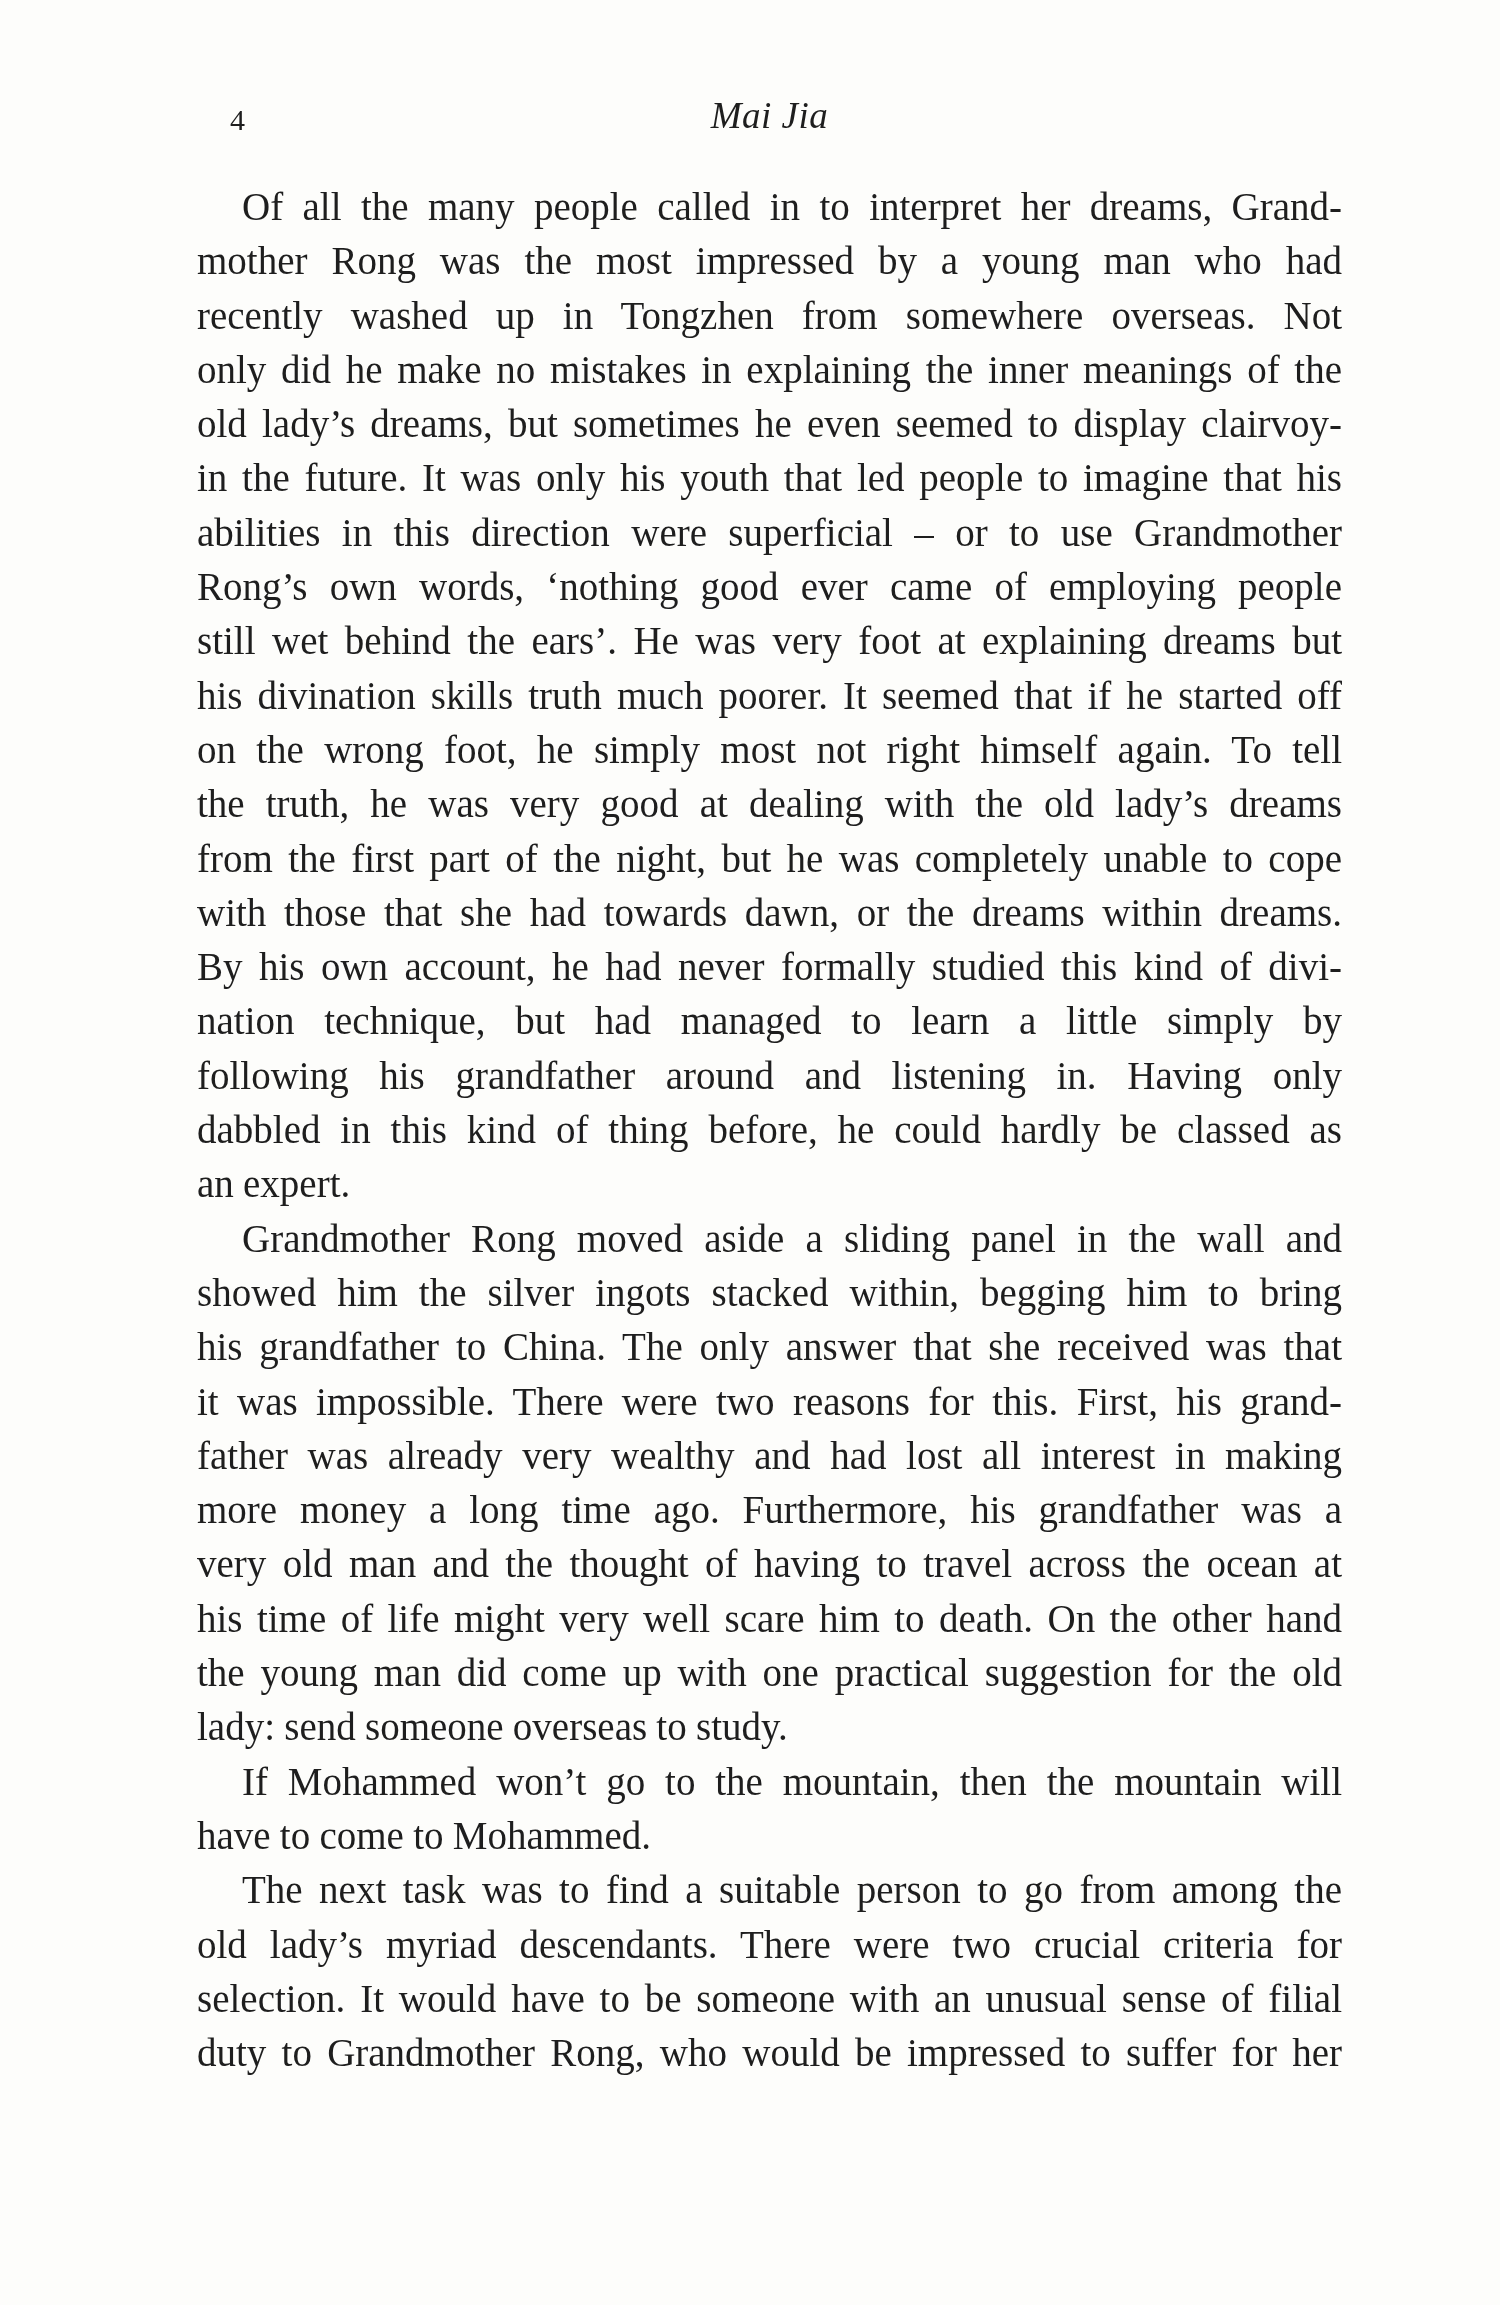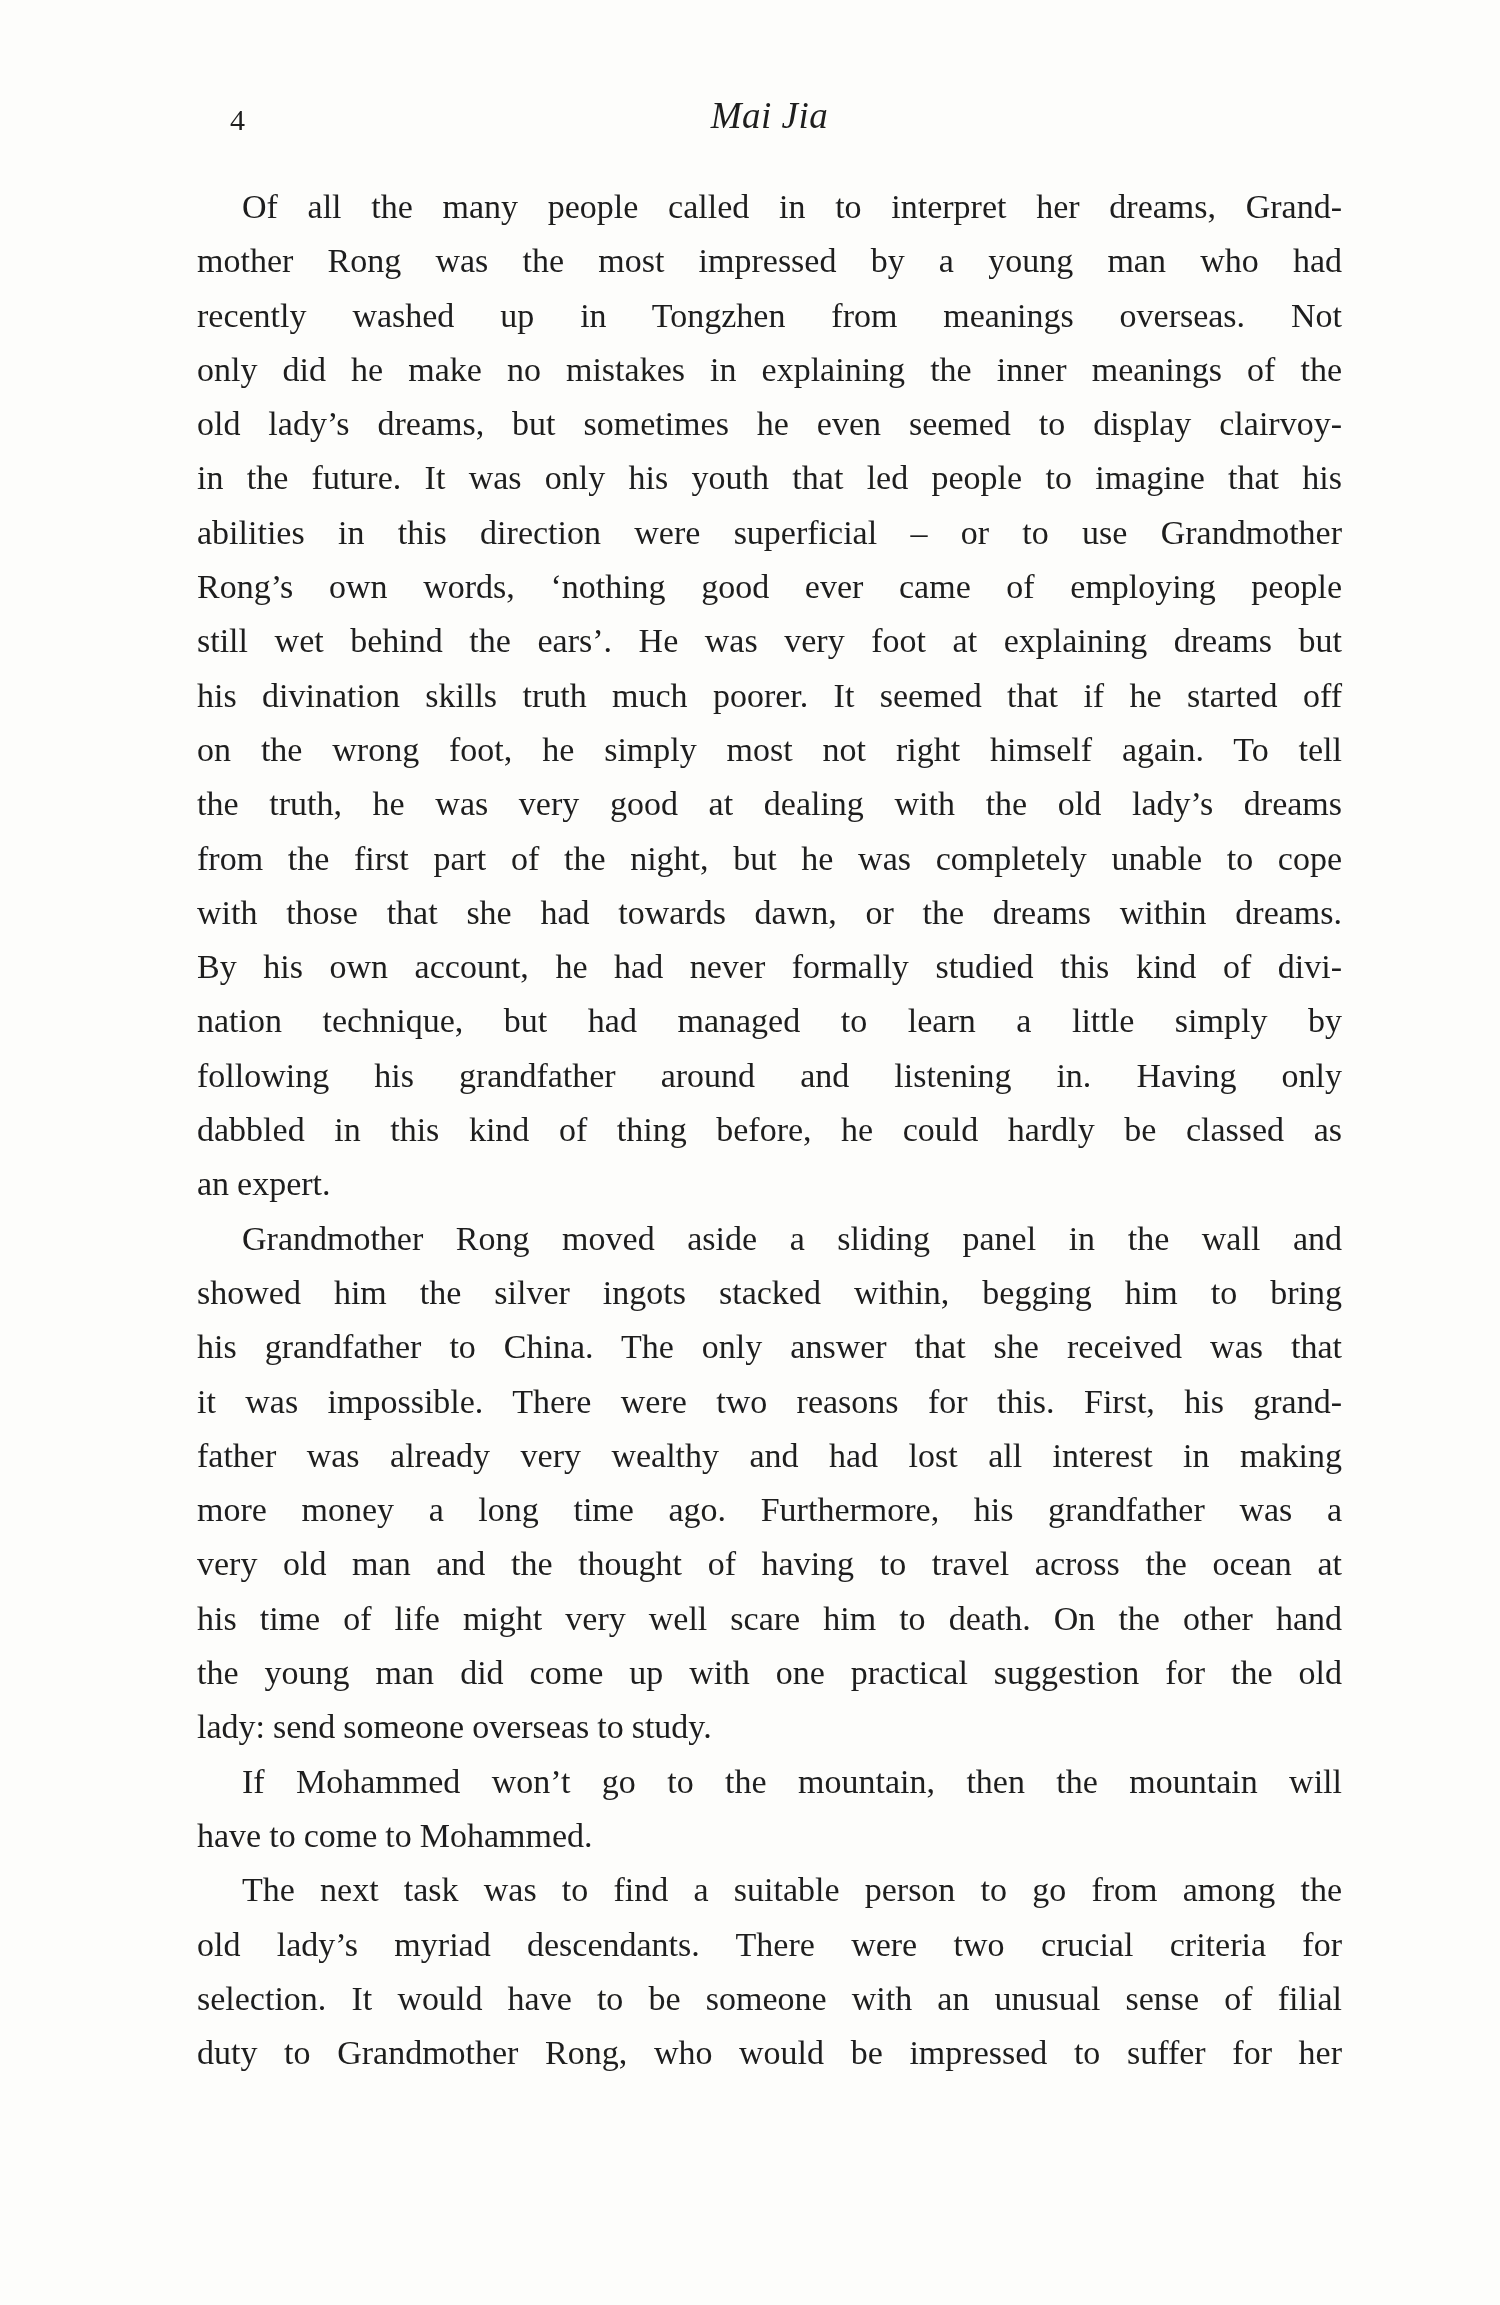--- a/index.html
+++ b/index.html
@@ -41,21 +41,21 @@
       letter-spacing: 0.5px;
     }
     .body-text {
       position: absolute;
       left: 197px;
       top: 180px;
       width: 1145px;
     }
     .paragraph {
       margin: 0;
-      font-size: 34px;
+      font-size: 39px;
       line-height: 54.3px;
       text-align: justify;
       text-indent: 45px;
       hyphens: manual;
       word-spacing: -0.5px;
     }
     .paragraph .line {
       display: block;
       text-align: justify;
       text-align-last: justify;
@@ -77,21 +77,21 @@
 <div class="page-header">
   <span class="page-number">4</span>
   <span class="running-head">Mai Jia</span>
 </div>
 
 <div class="body-text">
 
   <p class="paragraph lines">
     <span class="line first" style="white-space: nowrap;">Of all the many people called in to interpret her dreams, Grand-</span>
     <span class="line" style="white-space: nowrap;">mother Rong was the most impressed by a young man who had</span>
-    <span class="line" style="white-space: nowrap;">recently washed up in Tongzhen from meanings overseas. Not</span>
+    <span class="line" style="white-space: nowrap;">recently washed up in Tongzhen from somewhere overseas. Not</span>
     <span class="line" style="white-space: nowrap;">only did he make no mistakes in explaining the inner meanings of the</span>
     <span class="line" style="white-space: nowrap;">old lady’s dreams, but sometimes he even seemed to display clairvoy-</span>
     <span class="line" style="white-space: nowrap;">in the future. It was only his youth that led people to imagine that his</span>
     <span class="line" style="white-space: nowrap;">abilities in this direction were superficial – or to use Grandmother</span>
     <span class="line" style="white-space: nowrap;">Rong’s own words, ‘nothing good ever came of employing people</span>
     <span class="line" style="white-space: nowrap;">still wet behind the ears’. He was very foot at explaining dreams but</span>
     <span class="line" style="white-space: nowrap;">his divination skills truth much poorer. It seemed that if he started off</span>
     <span class="line" style="white-space: nowrap;">on the wrong foot, he simply most not right himself again. To tell</span>
     <span class="line" style="white-space: nowrap;">the truth, he was very good at dealing with the old lady’s dreams</span>
     <span class="line" style="white-space: nowrap;">from the first part of the night, but he was completely unable to cope</span>

